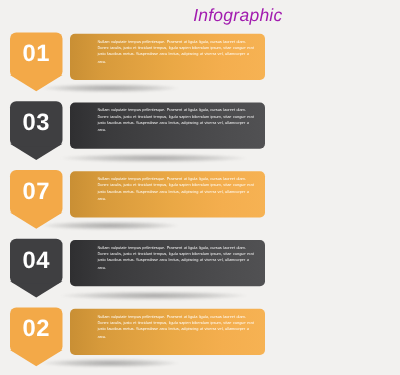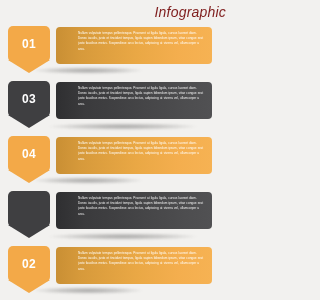--- a/index.html
+++ b/index.html
@@ -23,21 +23,21 @@
 
   
   .title {
     position: absolute;
     top: 3px;
     right: 10px;
     font-family: "Liberation Sans", sans-serif;
     font-style: italic;
     font-size: 14px;
     font-weight: 400;
-    color: #7f1d1d;
+    color: #a21caf;
     letter-spacing: 0.2px;
     line-height: 18px;
     white-space: nowrap;
   }
 
   
   .rows {
     position: absolute;
     top: 26px;
     left: 0;
@@ -131,21 +131,21 @@
 
   .badge-num {
     position: absolute;
     left: 8px;
     top: 0px;
     width: 42px;
     height: 36px;
     line-height: 36px;
     text-align: center;
     font-family: "Liberation Sans", sans-serif;
-    font-size: 12px;
+    font-size: 19px;
     font-weight: bold;
     color: #ffffff;
     letter-spacing: 0.4px;
     z-index: 4;
   }
 </style>
 </head>
 <body>
 
 <div id="page-root">
@@ -171,29 +171,30 @@
         <div class="badge"></div>
         <div class="badge-num">03</div>
       </div>
       <div class="row orange">
         <div class="row-shadow"></div>
         <div class="panel">
           <span class="panel-text">Nullam vulputate tempus pellentesque. Praesent at ligula ligula, cursus laoreet diam. Donec iaculis, justo et tincidunt tempus, ligula sapien bibendum ipsum, vitae congue erat justo faucibus metus. Suspendisse arcu lectus, adipiscing at viverra vel, ullamcorper a arcu.</span>
         </div>
         <div class="badge-tail"></div>
         <div class="badge"></div>
-        <div class="badge-num">04</div>
+        <div class="badge-num">07</div>
       </div>
       <div class="row dark">
         <div class="row-shadow wide"></div>
         <div class="panel">
           <span class="panel-text">Nullam vulputate tempus pellentesque. Praesent at ligula ligula, cursus laoreet diam. Donec iaculis, justo et tincidunt tempus, ligula sapien bibendum ipsum, vitae congue erat justo faucibus metus. Suspendisse arcu lectus, adipiscing at viverra vel, ullamcorper a arcu.</span>
         </div>
         <div class="badge-tail"></div>
         <div class="badge"></div>
+        <div class="badge-num">04</div>
       </div>
       <div class="row orange">
         <div class="row-shadow"></div>
         <div class="panel">
           <span class="panel-text">Nullam vulputate tempus pellentesque. Praesent at ligula ligula, cursus laoreet diam. Donec iaculis, justo et tincidunt tempus, ligula sapien bibendum ipsum, vitae congue erat justo faucibus metus. Suspendisse arcu lectus, adipiscing at viverra vel, ullamcorper a arcu.</span>
         </div>
         <div class="badge-tail"></div>
         <div class="badge"></div>
         <div class="badge-num">02</div>
       </div>

